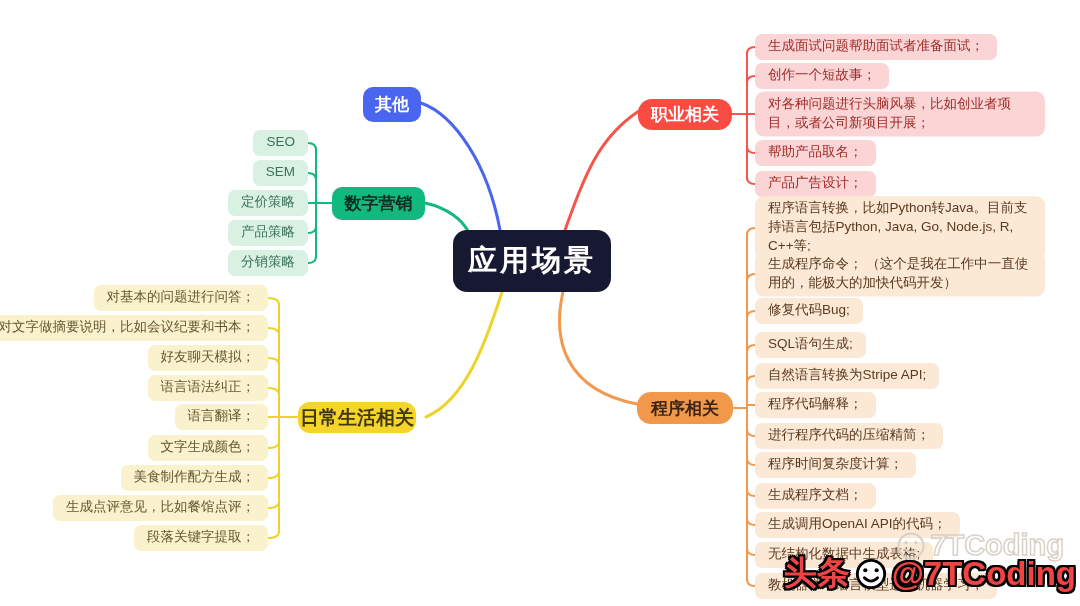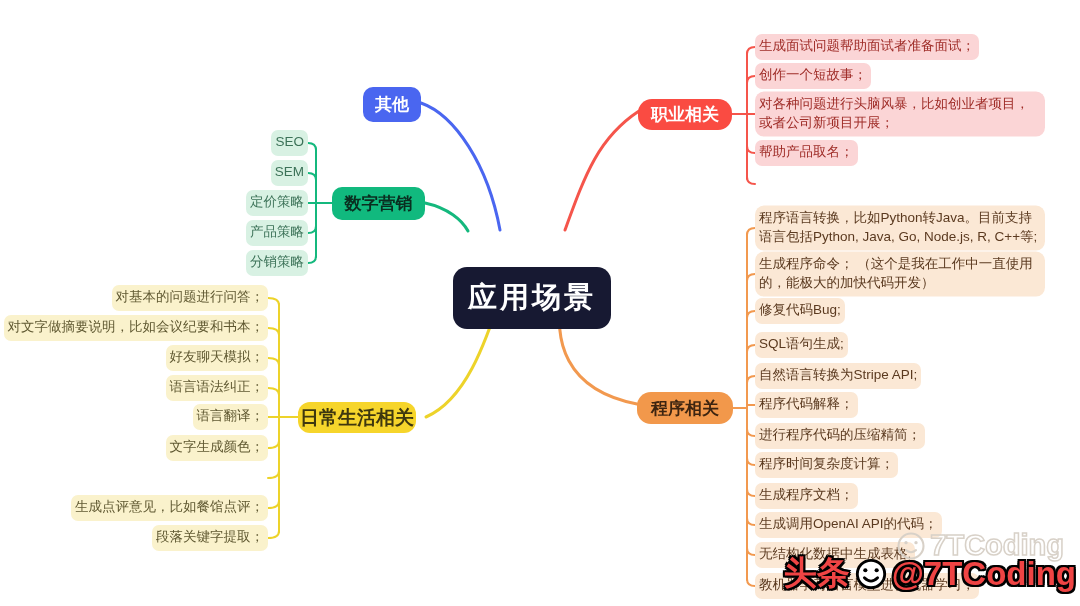--- a/index.html
+++ b/index.html
@@ -23,31 +23,30 @@
   .c-yellow { stroke:#EDD32A; }
 
   .node {
     position:absolute; display:flex; align-items:center; justify-content:center;
     font-weight:bold; white-space:nowrap;
   }
   .central {
     left:453px; top:230px; width:158px; height:62px;
     background:#171932; color:#ffffff; font-size:29px; letter-spacing:3px;
     border-radius:14px;
-    margin-top:37px;
   }
   .n-other      { left:363px; top:87px;  width:58px;  height:35px; background:#4A66F0; color:#fff;    font-size:17px; border-radius:10px; }
   .n-marketing  { left:332px; top:187px; width:93px;  height:33px; background:#11B97E; color:#0A2E20; font-size:17px; border-radius:10px; }
   .n-career     { left:638px; top:99px;  width:94px;  height:31px; background:#FA4B42; color:#fff;    font-size:17px; border-radius:14px; }
   .n-programming{ left:637px; top:392px; width:96px;  height:32px; background:#F2984B; color:#3D2410; font-size:17px; border-radius:14px; }
   .n-daily      { left:298px; top:402px; width:118px; height:31px; background:#F6D52B; color:#3E370F; font-size:19px; border-radius:12px; }
 
   .pill {
     position:absolute; transform:translateY(-50%);
-    font-size:13.5px; line-height:1.4; padding:3px 4px 4px;
+    font-size:13.5px; line-height:1.4; padding:3px 13px 4px;
     border-radius:7px; white-space:nowrap;
   }
   .pill.r { left:755px; }
   .pill.l { right:812px; }
   .pill.g { right:772px; }
   .pill.wrap { white-space:normal; width:290px; border-radius:9px; }
   .pink    { background:#FBD5D6; color:#9E2B26; }
   .peach   { background:#FBE8D5; color:#5B3A20; }
   .lgreen  { background:#D8F1E3; color:#3C7258; }
   .lyellow { background:#FAF2CC; color:#5F5831;margin-left:28px; }
@@ -141,40 +140,42 @@
   <div class="pill g lgreen" style="top:143px">SEO</div>
   <div class="pill g lgreen" style="top:173px">SEM</div>
   <div class="pill g lgreen" style="top:203px">定价策略</div>
   <div class="pill g lgreen" style="top:233px">产品策略</div>
   <div class="pill g lgreen" style="top:263px">分销策略</div>
 
   <div class="pill r pink" style="top:47px">生成面试问题帮助面试者准备面试；</div>
   <div class="pill r pink" style="top:76px">创作一个短故事；</div>
   <div class="pill r pink wrap" style="top:114px">对各种问题进行头脑风暴，比如创业者项目，或者公司新项目开展；</div>
   <div class="pill r pink" style="top:153px">帮助产品取名；</div>
+  <div class="pill r pink" style="top:184px">产品广告设计；</div>
 
   <div class="pill r peach wrap" style="top:228px">程序语言转换，比如Python转Java。目前支持语言包括Python, Java, Go, Node.js, R, C++等;</div>
   <div class="pill r peach wrap" style="top:274px">生成程序命令； （这个是我在工作中一直使用的，能极大的加快代码开发）</div>
   <div class="pill r peach" style="top:311px">修复代码Bug;</div>
   <div class="pill r peach" style="top:345px">SQL语句生成;</div>
   <div class="pill r peach" style="top:376px">自然语言转换为Stripe API;</div>
   <div class="pill r peach" style="top:405px">程序代码解释；</div>
   <div class="pill r peach" style="top:436px">进行程序代码的压缩精简；</div>
   <div class="pill r peach" style="top:465px">程序时间复杂度计算；</div>
   <div class="pill r peach" style="top:496px">生成程序文档；</div>
   <div class="pill r peach" style="top:525px">生成调用OpenAI API的代码；</div>
   <div class="pill r peach" style="top:555px">无结构化数据中生成表格;</div>
   <div class="pill r peach" style="top:586px">教机器学习语言模型进行机器学习；</div>
 
   <div class="pill l lyellow" style="top:298px">对基本的问题进行问答；</div>
   <div class="pill l lyellow" style="top:328px">对文字做摘要说明，比如会议纪要和书本；</div>
   <div class="pill l lyellow" style="top:358px">好友聊天模拟；</div>
   <div class="pill l lyellow" style="top:388px">语言语法纠正；</div>
   <div class="pill l lyellow" style="top:417px">语言翻译；</div>
   <div class="pill l lyellow" style="top:448px">文字生成颜色；</div>
+  <div class="pill l lyellow" style="top:478px">美食制作配方生成；</div>
   <div class="pill l lyellow" style="top:508px">生成点评意见，比如餐馆点评；</div>
   <div class="pill l lyellow" style="top:538px">段落关键字提取；</div>
 
   <div class="wm-ghost">
     <svg width="30" height="30" viewBox="0 0 36 36">
       <circle cx="18" cy="18" r="15" fill="none" stroke="#D8D1C8" stroke-width="2.5"></circle>
       <circle cx="12" cy="14" r="2" fill="#D8D1C8"></circle>
       <circle cx="24" cy="14" r="2" fill="#D8D1C8"></circle>
       <path d="M12 23 q6 5 12 0" stroke="#D8D1C8" stroke-width="2.5" fill="none" stroke-linecap="round"></path>
     </svg>

